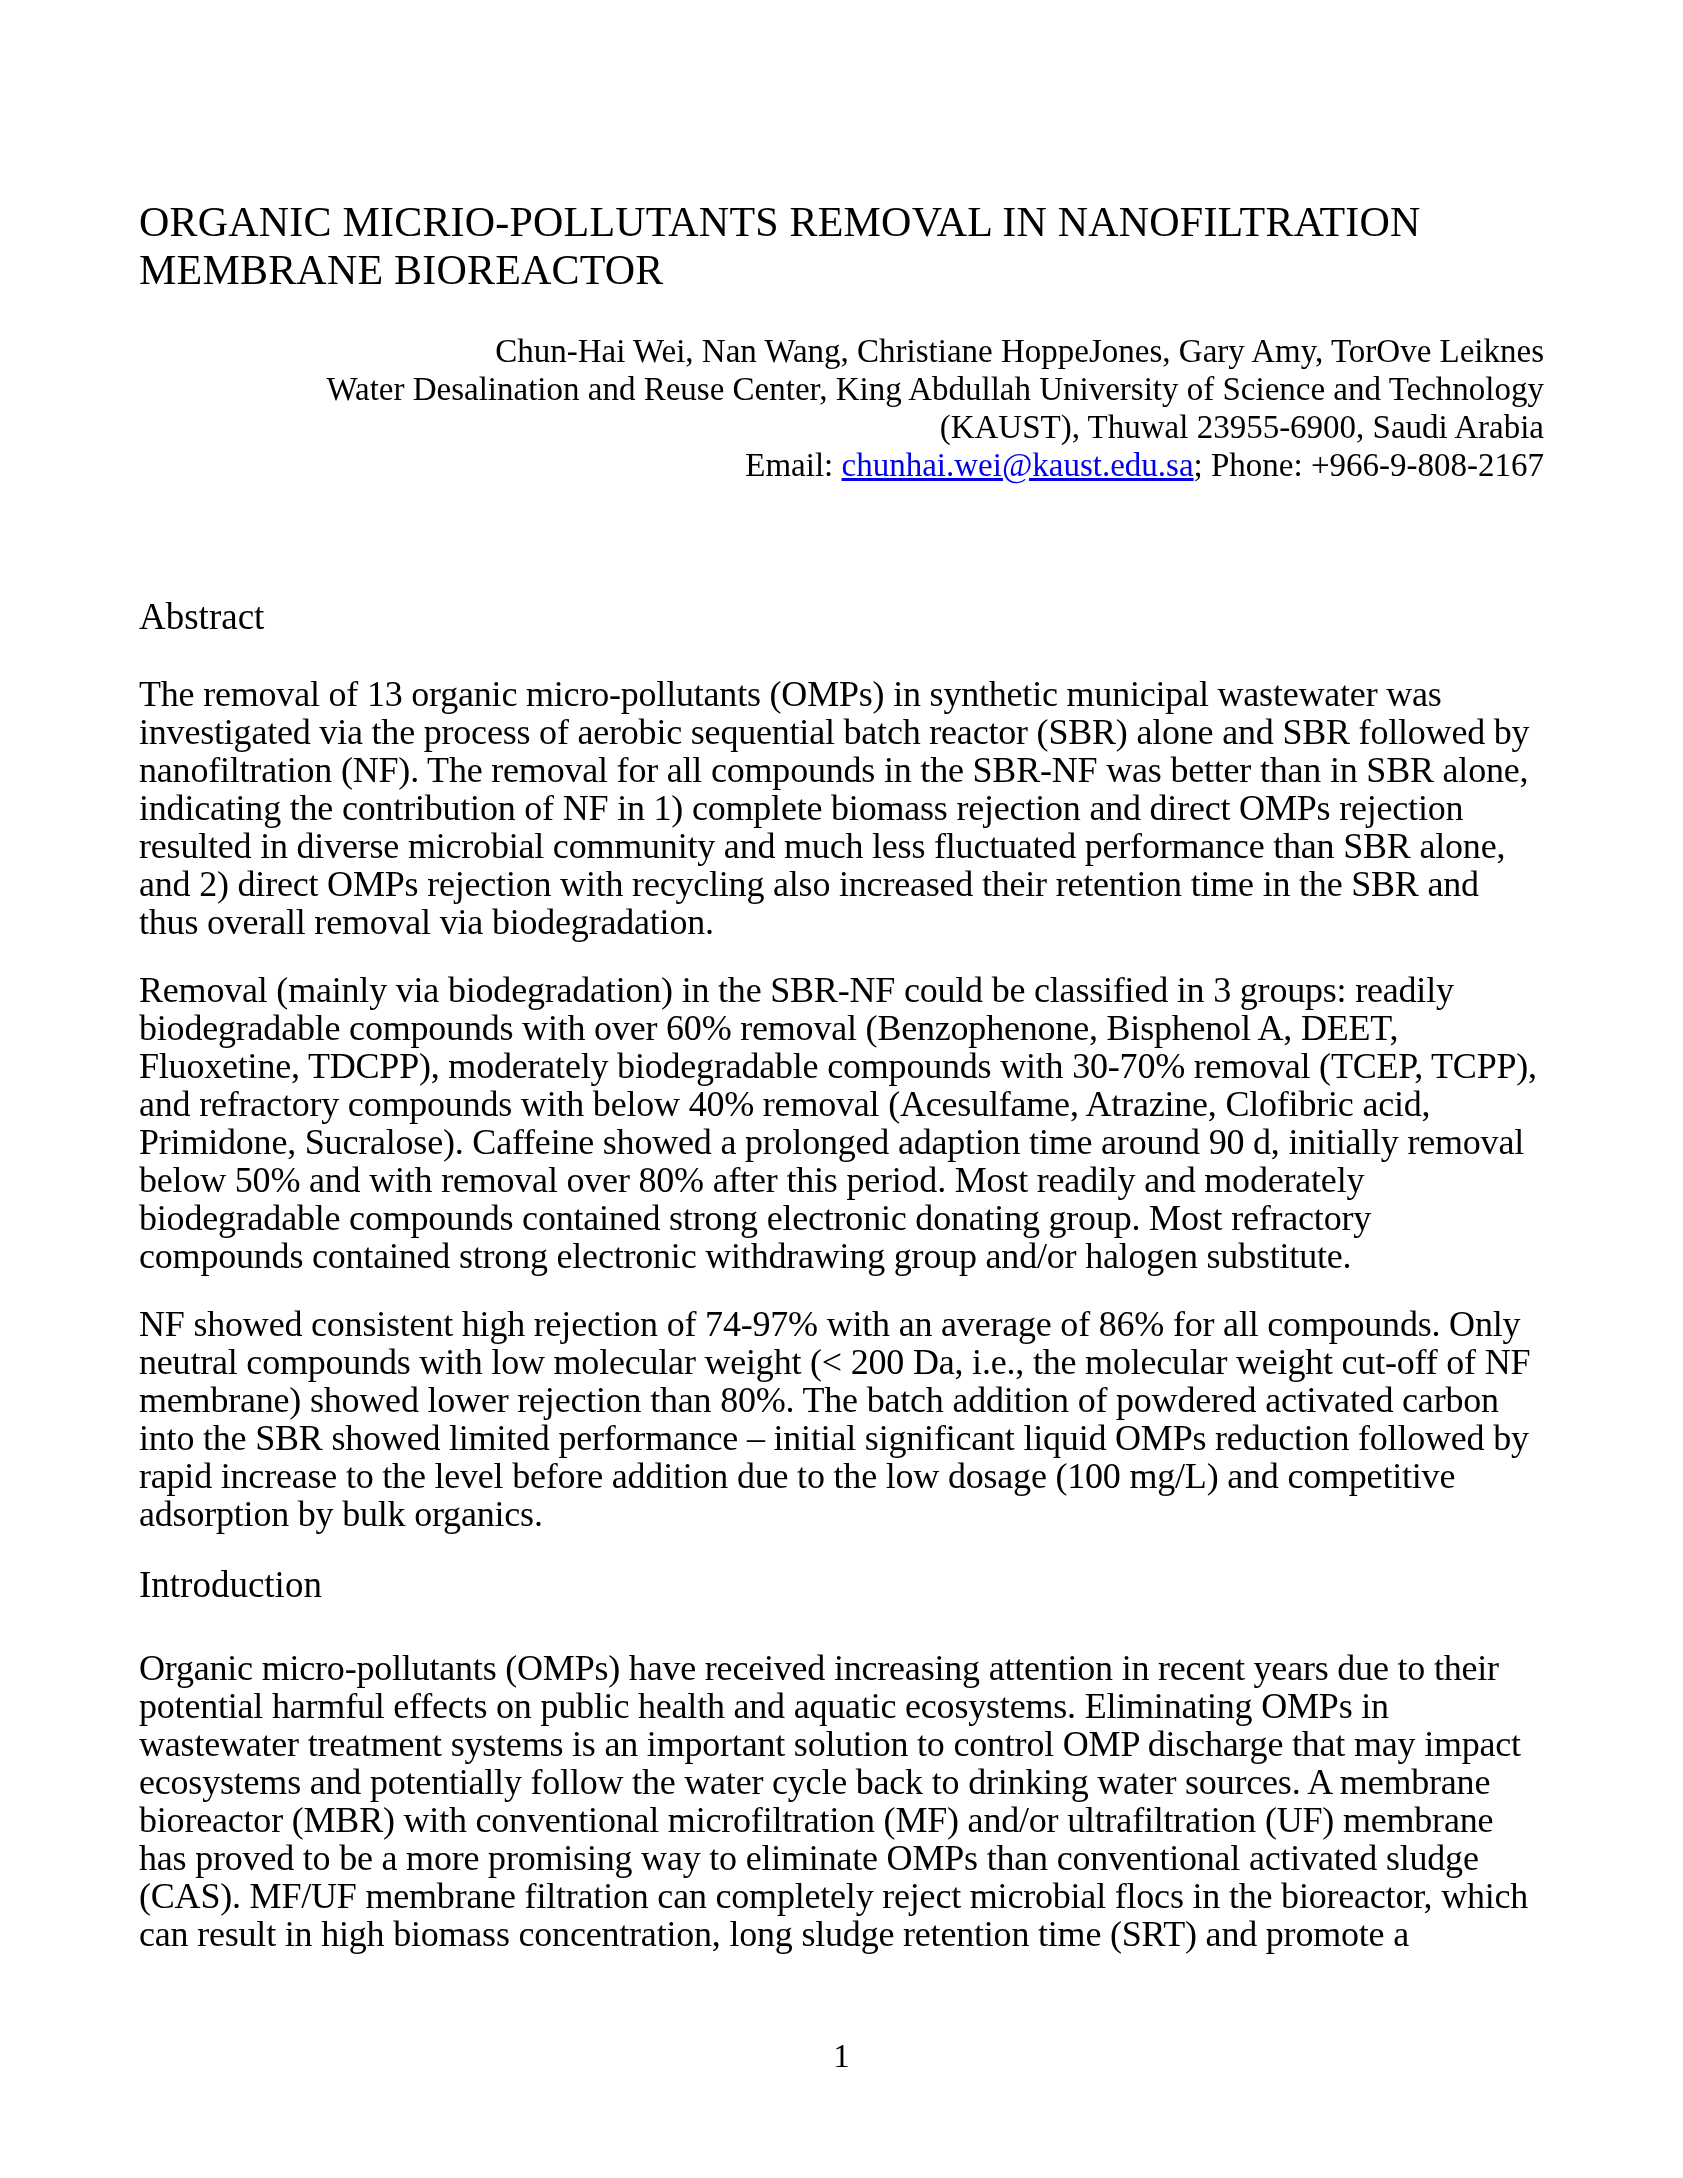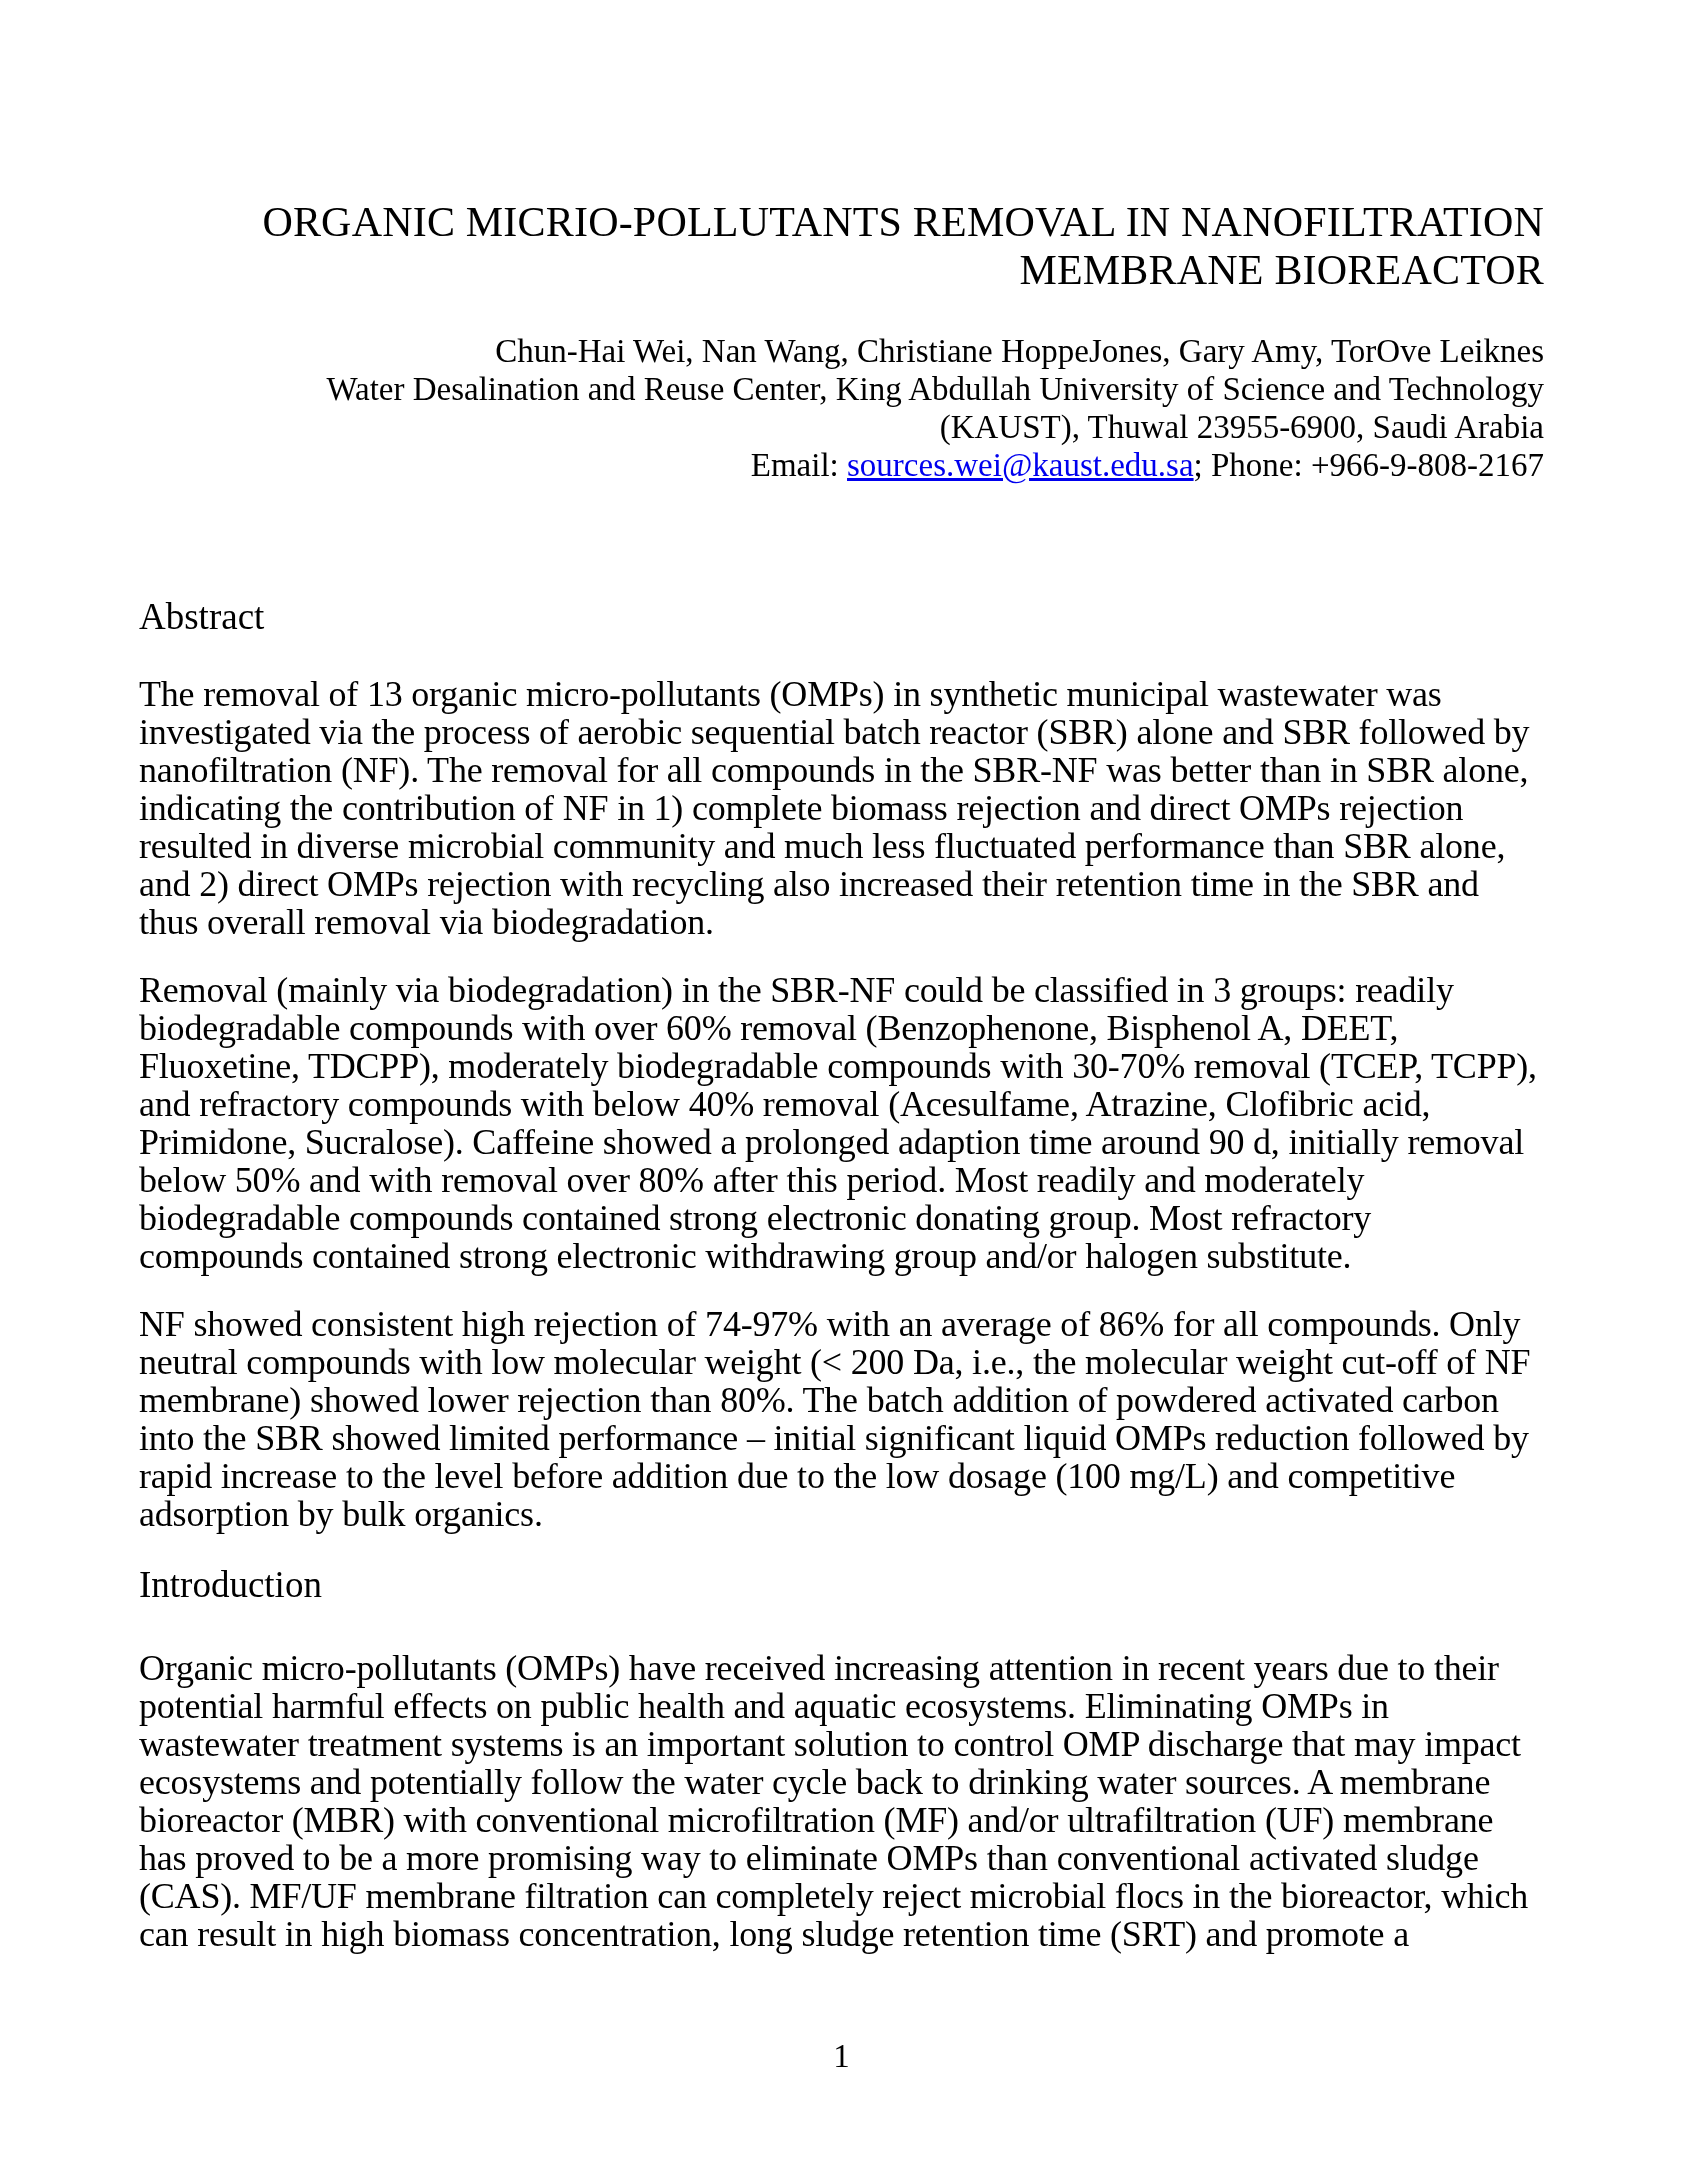--- a/index.html
+++ b/index.html
@@ -15,21 +15,21 @@
     box-sizing: border-box;
     padding: 198px 139px 0 139px;
     font-family: "Liberation Serif", "DejaVu Serif", serif;
     color: #000000;
     overflow: hidden;
   }
   .title {
     font-size: 42px;
     font-weight: normal;
     line-height: 48px;
-    text-align: right;
+    text-align: left;
     margin: 0 0 38px 0;
     letter-spacing: 0.2px;
   }
   .title-line { display: block; }
   .meta p {
     font-size: 33px;
     line-height: 38px;
     text-align: right;
     margin: 0;
   }
@@ -68,21 +68,21 @@
 
   <h1 class="title">
     <span class="title-line">ORGANIC MICRIO-POLLUTANTS REMOVAL IN NANOFILTRATION</span>
     <span class="title-line">MEMBRANE BIOREACTOR</span>
   </h1>
 
   <div class="meta">
     <p>Chun-Hai Wei, Nan Wang, Christiane HoppeJones, Gary Amy, TorOve Leiknes</p>
     <p>Water Desalination and Reuse Center, King Abdullah University of Science and Technology</p>
     <p>(KAUST), Thuwal 23955-6900, Saudi Arabia</p>
-    <p><span>Email: </span><a href="#" class="email" style="color: rgb(0, 0, 238);">sources.wei@kaust.edu.sa</a><span>; Phone: +966-9-808-2167</span></p>
+    <p><span>Email: </span><a href="#" class="email" style="color: rgb(0, 0, 238);">chunhai.wei@kaust.edu.sa</a><span>; Phone: +966-9-808-2167</span></p>
   </div>
 
   <h2 class="section-heading h-abstract">Abstract</h2>
 
   <p class="body-para">The removal of 13 organic micro-pollutants (OMPs) in synthetic municipal wastewater was investigated via the process of aerobic sequential batch reactor (SBR) alone and SBR followed by nanofiltration (NF). The removal for all compounds in the SBR-NF was better than in SBR alone, indicating the contribution of NF in 1) complete biomass rejection and direct OMPs rejection resulted in diverse microbial community and much less fluctuated performance than SBR alone, and 2) direct OMPs rejection with recycling also increased their retention time in the SBR and thus overall removal via biodegradation.</p>
   <p class="body-para">Removal (mainly via biodegradation) in the SBR-NF could be classified in 3 groups: readily biodegradable compounds with over 60% removal (Benzophenone, Bisphenol A, DEET, Fluoxetine, TDCPP), moderately biodegradable compounds with 30-70% removal (TCEP, TCPP), and refractory compounds with below 40% removal (Acesulfame, Atrazine, Clofibric acid, Primidone, Sucralose). Caffeine showed a prolonged adaption time around 90 d, initially removal below 50% and with removal over 80% after this period. Most readily and moderately biodegradable compounds contained strong electronic donating group. Most refractory compounds contained strong electronic withdrawing group and/or halogen substitute.</p>
   <p class="body-para">NF showed consistent high rejection of 74-97% with an average of 86% for all compounds. Only neutral compounds with low molecular weight (&lt; 200 Da, i.e., the molecular weight cut-off of NF membrane) showed lower rejection than 80%. The batch addition of powdered activated carbon into the SBR showed limited performance – initial significant liquid OMPs reduction followed by rapid increase to the level before addition due to the low dosage (100 mg/L) and competitive adsorption by bulk organics.</p>
 
   <h2 class="section-heading h-intro">Introduction</h2>
 

